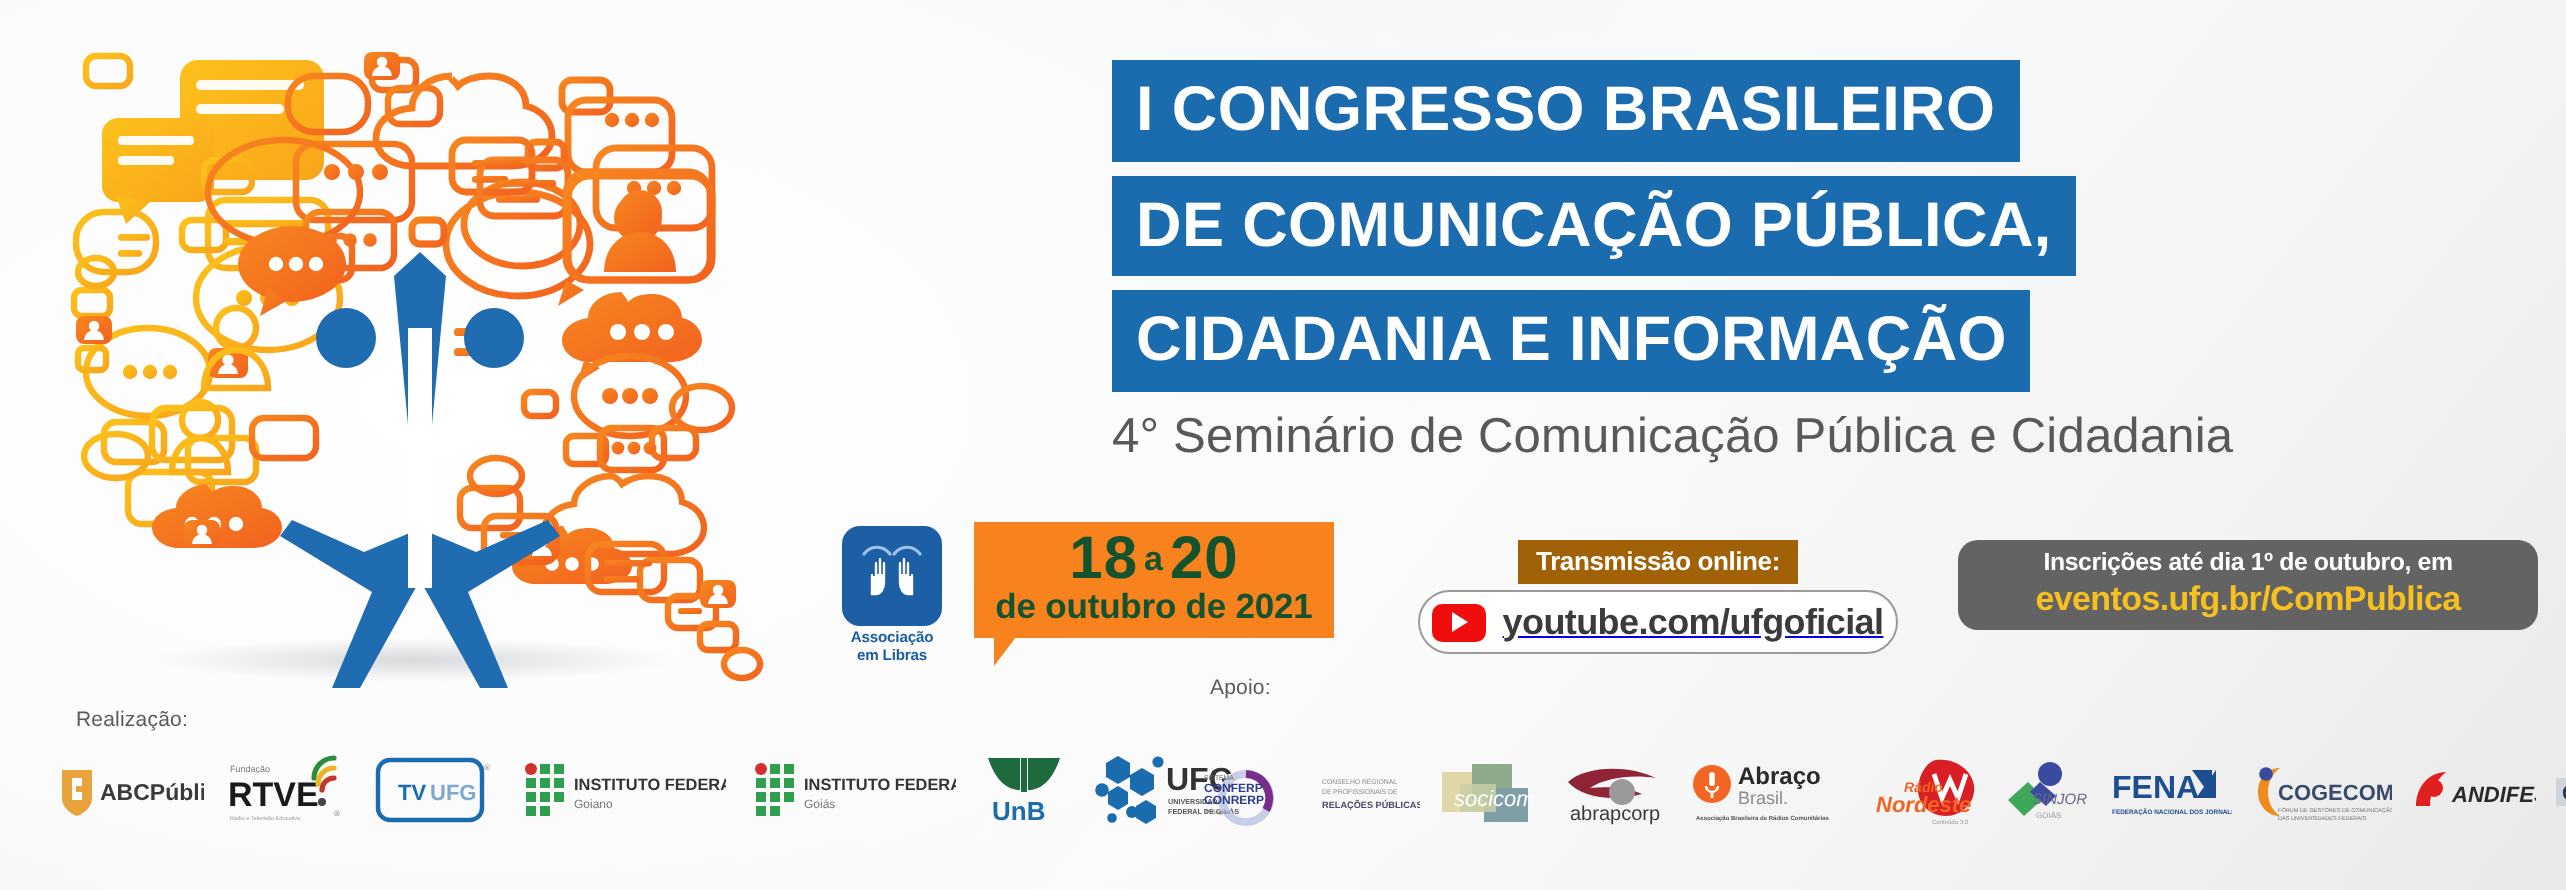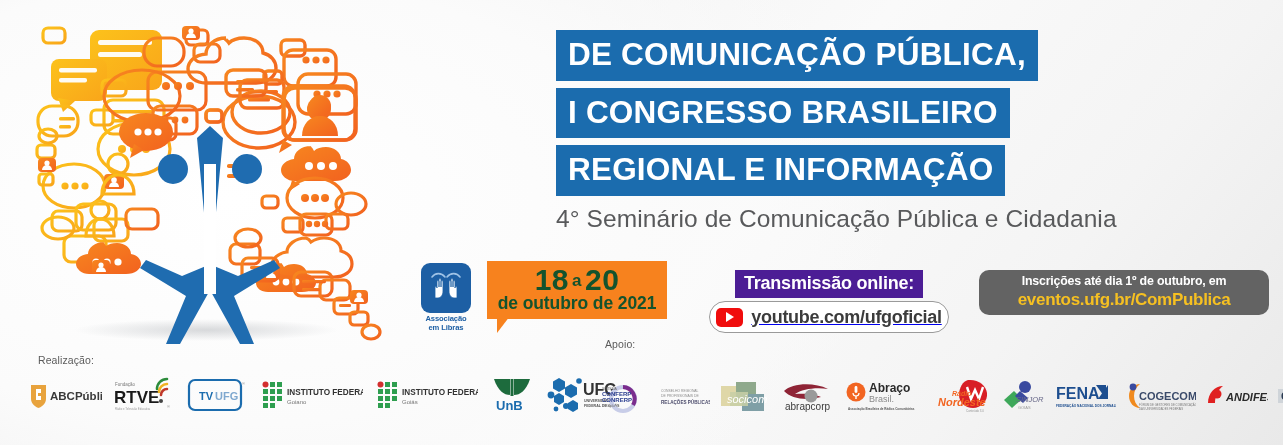--- a/index.html
+++ b/index.html
@@ -51,22 +51,22 @@
     content:""; position:absolute; left:10px; top:55px;
     border-left:13px solid #f7821e; border-bottom:17px solid transparent;
   }
   .date-big { font-size:30px; font-weight:bold; line-height:1.02; padding-top:4px; letter-spacing:0.5px; }
   .date-big .a { font-size:17px; font-weight:bold; vertical-align:4px; padding:0 3px; }
   .date-small { font-size:17.5px; font-weight:bold; line-height:1.0; margin-top:-1px; letter-spacing:-0.1px;text-align:center; }
 
   
   .trans { position:absolute; left:709px; top:270px; width:240px; }
   .trans-tag {
-    display:table; margin:0 auto; background:#4c1d95; color:#fff;
-    font-size:18px; font-weight:bold; padding:3px 9px 4px 9px; letter-spacing:-0.2px;
+    display:table; margin:0 auto; background:#a16207; color:#fff;
+    font-size:13px; font-weight:bold; padding:3px 9px 4px 9px; letter-spacing:-0.2px;
   }
   .yt-pill {
     margin-top:3px; height:32px; border:1.3px solid #9a9a9a; border-radius:17px;
     background:#ffffff; display:flex; align-items:center; justify-content:center; gap:8px;
     padding:0 14px;
   }
   .yt-icon { width:27px; height:19px; background:#f00d0d; border-radius:5px; position:relative; flex:none; }
   .yt-icon:after {
     content:""; position:absolute; left:10px; top:4.5px;
     border-left:8px solid #fff; border-top:5px solid transparent; border-bottom:5px solid transparent;
@@ -315,23 +315,23 @@
                  L204 262 L240 246 L246 254 L200 282
                  L220 330 L206 330 L176 276 Z"></path>
         <circle cx="213" cy="155" r="15"></circle>
       </g>
       <path d="M163 124 L176 112 L189 124 L176 262 Z" fill="#1f6cb0"></path>
       <rect x="170" y="150" width="12" height="130" fill="#ffffff"></rect>
     </svg>
   </div>
 
   <div class="title-block">
+    <div class="title-line">I CONGRESSO BRASILEIRO</div>
     <div class="title-line">DE COMUNICAÇÃO PÚBLICA,</div>
-    <div class="title-line">I CONGRESSO BRASILEIRO</div>
-    <div class="title-line">REGIONAL E INFORMAÇÃO</div>
+    <div class="title-line">CIDADANIA E INFORMAÇÃO</div>
     <div class="subtitle">4° Seminário de Comunicação Pública e Cidadania</div>
   </div>
 
   <div class="libras">
     <div class="libras-sq">
       <svg viewBox="0 0 40 40" xmlns="http://www.w3.org/2000/svg">
         <path d="M6 9 C9 5 15 4 19 9" fill="none" stroke="#9fc3e6" stroke-width="1.6" stroke-linecap="round"></path>
         <path d="M34 9 C31 5 25 4 21 9" fill="none" stroke="#9fc3e6" stroke-width="1.6" stroke-linecap="round"></path>
         <g fill="#ffffff" stroke="#1d5fa4" stroke-width="0.8">
           <path d="M9 30 L9 20 c0 -2 2 -2 2 0 l0 -6 c0 -2 2 -2 2 0 l0 5 l0 -7 c0 -2 2 -2 2 0 l0 7 l0 -5

